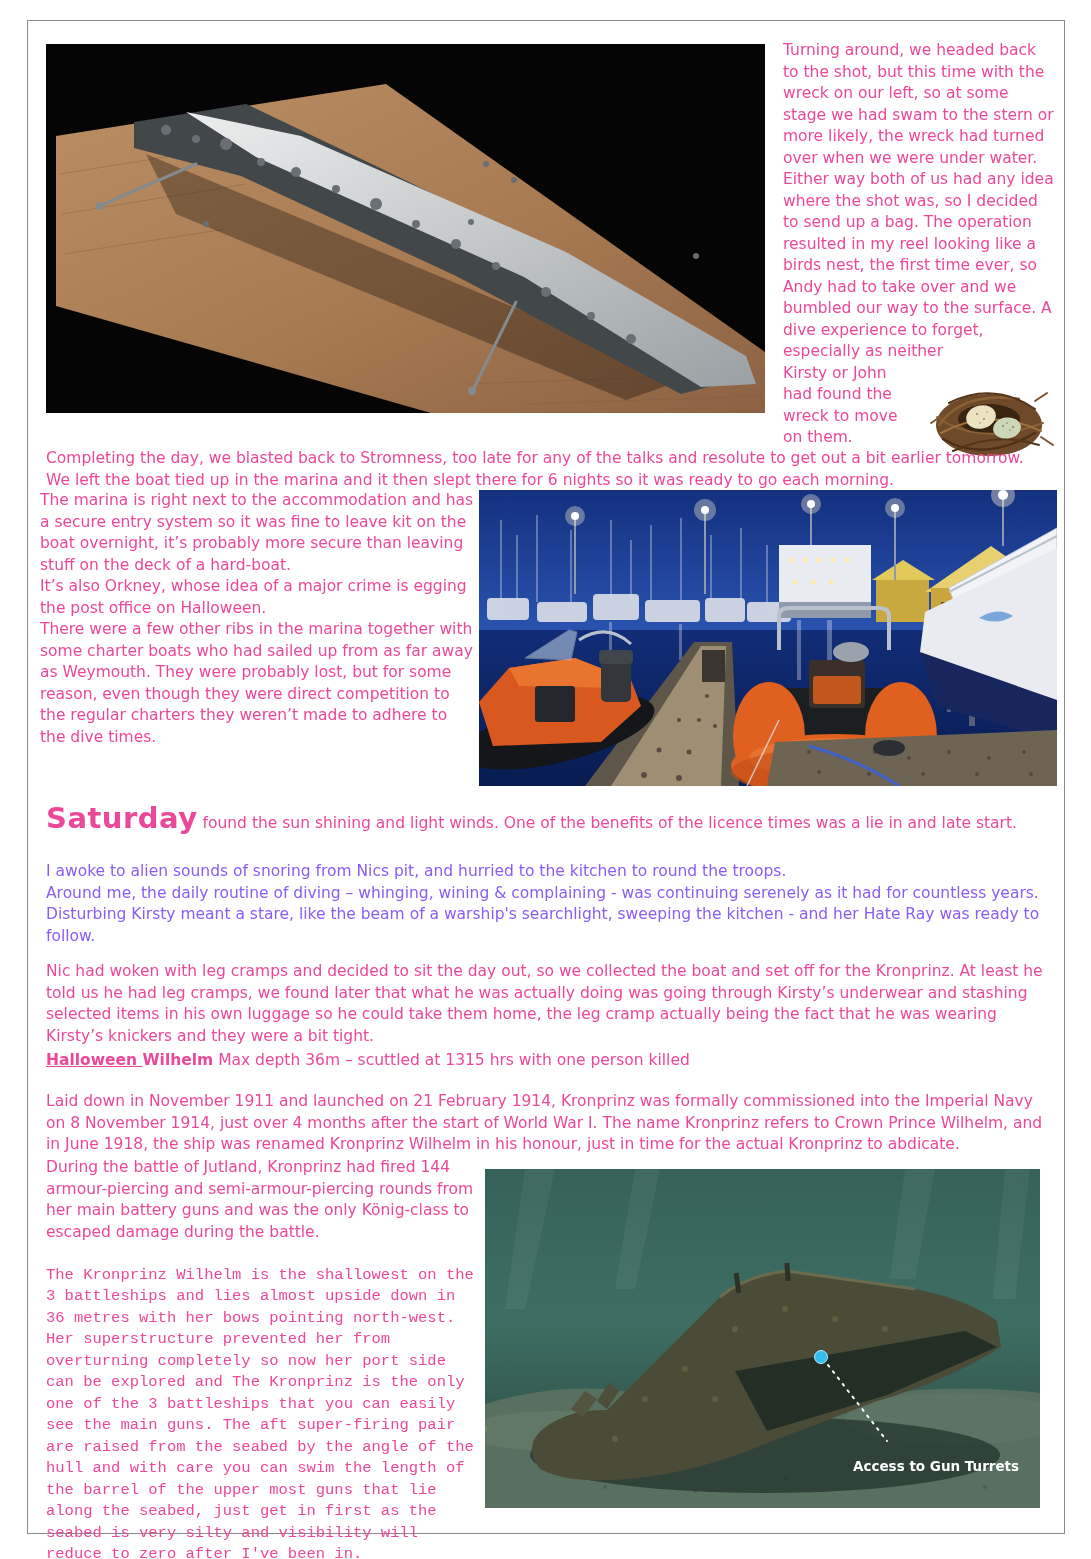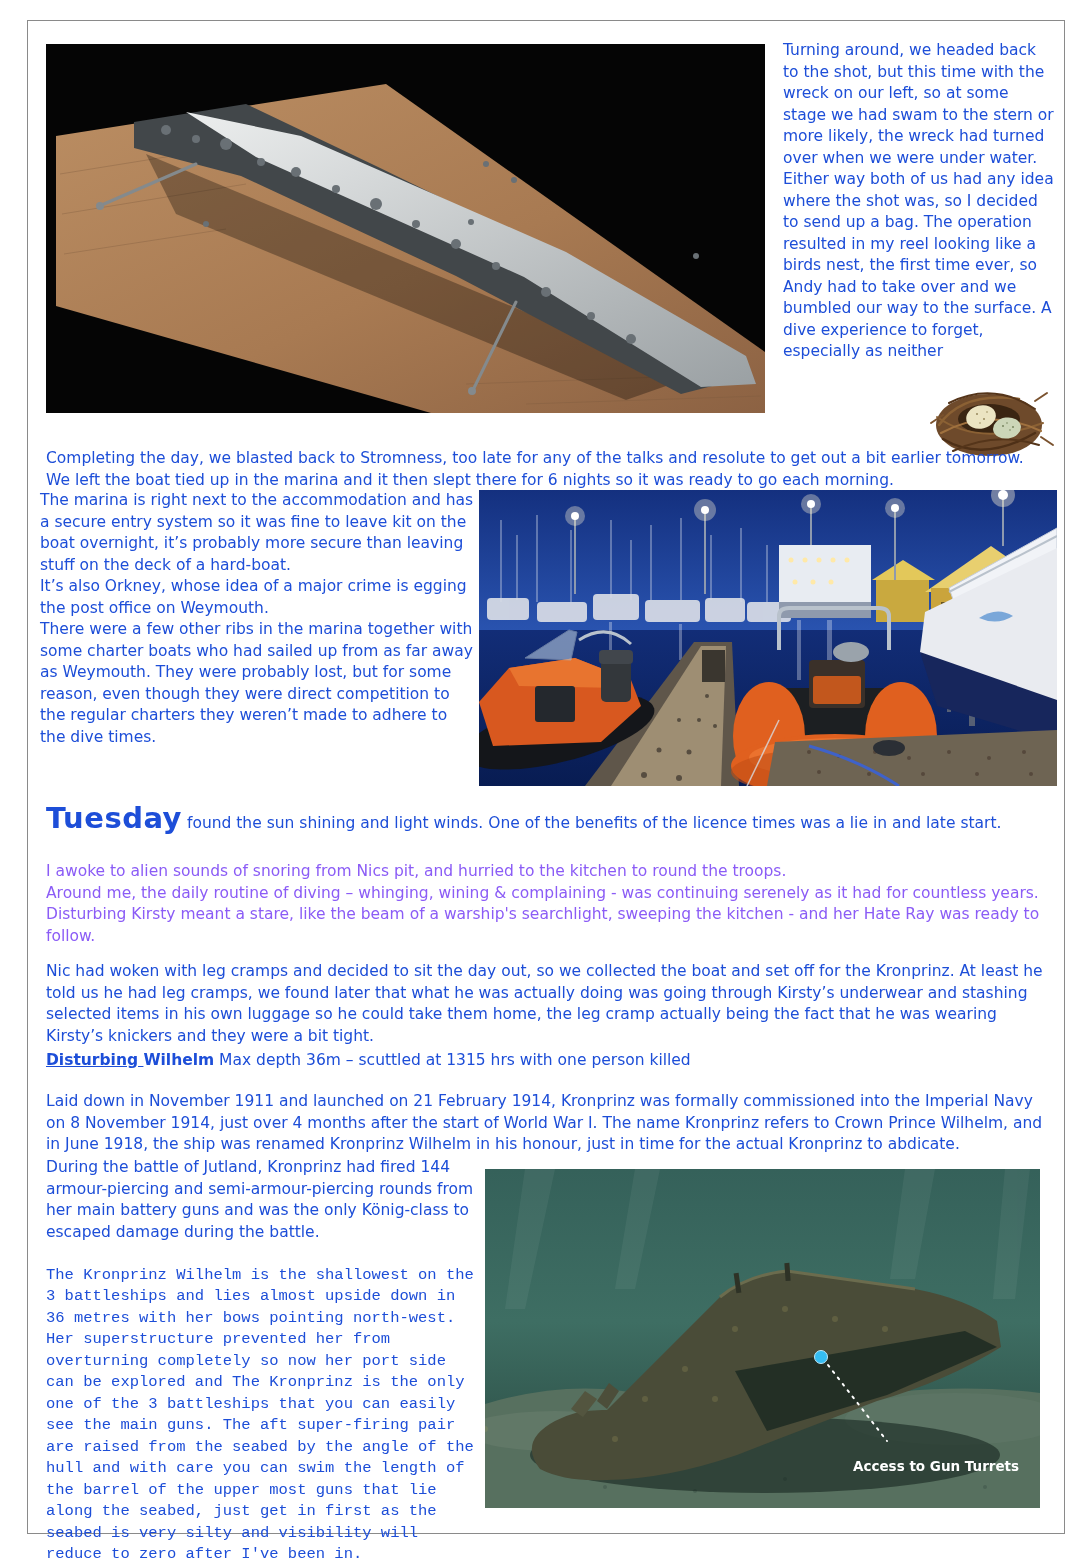--- a/index.html
+++ b/index.html
@@ -1,21 +1,21 @@
 <!DOCTYPE html>
 <html><head>
 <meta charset="utf-8">
 <style>
   html,body{margin:0;padding:0;background:#fff;}
   .page{position:relative;width:1091px;height:1559px;background:#fff;overflow:hidden;
         font-family:"DejaVu Sans",sans-serif;color:#141414;}
   .sheet-border{position:absolute;left:27px;top:20px;width:1036px;height:1512px;
         border:1px solid #8a8a8a;pointer-events:none;}
   .abs{position:absolute;}
-  .txt{font-size:15.5px;line-height:21.5px;color:#1d4ed8;}
+  .txt{font-size:15.5px;line-height:21.5px;color:#ec4899;}
   .purple{color:#8b5cf6;}
   .img-frame{display:block;}
   .intro-col{left:783px;top:40px;width:273px;}
   .nest-wrap{float:right;width:133px;height:103px;margin:4px 0 0 6px;}
   .tuesday-line .big{font-size:29px;font-weight:bold;letter-spacing:.5px;}
   .kron-head{font-weight:bold;}
   .kron-head .u{text-decoration:underline;}
   .kron-head .rest{font-weight:normal;}
   .battle-col p{margin:0 0 21.5px 0;}
   .battle-col p:last-child{margin:0;font-family:Liberation Mono, monospace;}
@@ -113,31 +113,32 @@
               <circle cx="64" cy="45" r="0.8"></circle>
             </g>
           <g fill="#77845f">
               <circle cx="80" cy="59" r="1"></circle>
               <circle cx="87" cy="63" r="0.8"></circle>
               <circle cx="84" cy="56" r="0.8"></circle>
               <circle cx="90" cy="60" r="1"></circle>
             </g>
         </svg>
       </span>
+      <span>Kirsty or John had found the wreck to move on them.</span>
     </div>
   </div>
 
   <div class="abs txt" style="left:46px;top:448px;width:1010px;">
     <div>Completing the day, we blasted back to Stromness, too late for any of the talks and resolute to get out a bit earlier tomorrow.</div>
     <div>We left the boat tied up in the marina and it then slept there for 6 nights so it was ready to go each morning.</div>
   </div>
 
   <div class="abs txt marina-col" style="left:40px;top:490px;width:434px;">
     <div>The marina is right next to the accommodation and has a secure entry system so it was fine to leave kit on the boat overnight, it’s probably more secure than leaving stuff on the deck of a hard-boat.</div>
-    <div>It’s also Orkney, whose idea of a major crime is egging the post office on Weymouth.</div>
+    <div>It’s also Orkney, whose idea of a major crime is egging the post office on Halloween.</div>
     <div>There were a few other ribs in the marina together with some charter boats who had sailed up from as far away as Weymouth. They were probably lost, but for some reason, even though they were direct competition to the regular charters they weren’t made to adhere to the dive times.</div>
   </div>
 
   <div class="abs img-frame" style="left:479px;top:490px;width:578px;height:296px;">
     <svg width="578" height="296" viewBox="0 0 578 296">
       <defs>
         <linearGradient id="sky" x1="0" y1="0" x2="0" y2="1">
           <stop offset="0" stop-color="#14307f"></stop>
             <stop offset="1" stop-color="#2c58b6"></stop>
         </linearGradient>
@@ -294,33 +295,33 @@
         <circle cx="444" cy="284" r="2"></circle>
           <circle cx="498" cy="284" r="2"></circle>
           <circle cx="552" cy="284" r="2"></circle>
       </g>
       <path d="M330,256 Q380,270 420,296" stroke="#3f62c9" stroke-width="3" fill="none"></path>
       <ellipse cx="410" cy="258" rx="16" ry="8" fill="#2b2f35"></ellipse>
     </svg>
   </div>
 
   <div class="abs txt tuesday-line" style="left:46px;top:808px;width:1005px;">
-    <span class="big">Tuesday</span><span> found the sun shining and light winds. One of the benefits of the licence times was a lie in and late start.</span>
+    <span class="big">Saturday</span><span> found the sun shining and light winds. One of the benefits of the licence times was a lie in and late start.</span>
   </div>
 
   <div class="abs txt purple" style="left:46px;top:861px;width:1008px;">
     <div>I awoke to alien sounds of snoring from Nics pit, and hurried to the kitchen to round the troops.</div>
     <div>Around me, the daily routine of diving – whinging, wining &amp; complaining - was continuing serenely as it had for countless years.</div>
     <div>Disturbing Kirsty meant a stare, like the beam of a warship's searchlight, sweeping the kitchen - and her Hate Ray was ready to follow.</div>
   </div>
 
   <div class="abs txt" style="left:46px;top:961px;width:1005px;">Nic had woken with leg cramps and decided to sit the day out, so we collected the boat and set off for the Kronprinz. At least he told us he had leg cramps, we found later that what he was actually doing was going through Kirsty’s underwear and stashing selected items in his own luggage so he could take them home, the leg cramp actually being the fact that he was wearing Kirsty’s knickers and they were a bit tight.</div>
 
   <div class="abs txt kron-head" style="left:46px;top:1050px;width:1005px;">
-    <span class="u">Disturbing </span><span>Wilhelm</span><span class="rest"> Max depth 36m – scuttled at 1315 hrs with one person killed</span>
+    <span class="u">Halloween </span><span>Wilhelm</span><span class="rest"> Max depth 36m – scuttled at 1315 hrs with one person killed</span>
   </div>
 
   <div class="abs txt" style="left:46px;top:1091px;width:1008px;">Laid down in November 1911 and launched on 21 February 1914, Kronprinz was formally commissioned into the Imperial Navy on 8 November 1914, just over 4 months after the start of World War I. The name Kronprinz refers to Crown Prince Wilhelm, and in June 1918, the ship was renamed Kronprinz Wilhelm in his honour, just in time for the actual Kronprinz to abdicate.</div>
 
   <div class="abs txt battle-col" style="left:46px;top:1157px;width:437px;">
     <p>During the battle of Jutland, Kronprinz had fired 144 armour-piercing and semi-armour-piercing rounds from her main battery guns and was the only König-class to escaped damage during the battle.</p>
     <p>The Kronprinz Wilhelm is the shallowest on the 3 battleships and lies almost upside down in 36 metres with her bows pointing north-west. Her superstructure prevented her from overturning completely so now her port side can be explored and The Kronprinz is the only one of the 3 battleships that you can easily see the main guns. The aft super-firing pair are raised from the seabed by the angle of the hull and with care you can swim the length of the barrel of the upper most guns that lie along the seabed, just get in first as the seabed is very silty and visibility will reduce to zero after I've been in.</p>
   </div>
 
   <div class="abs img-frame" style="left:485px;top:1169px;width:615px;height:339px;">

